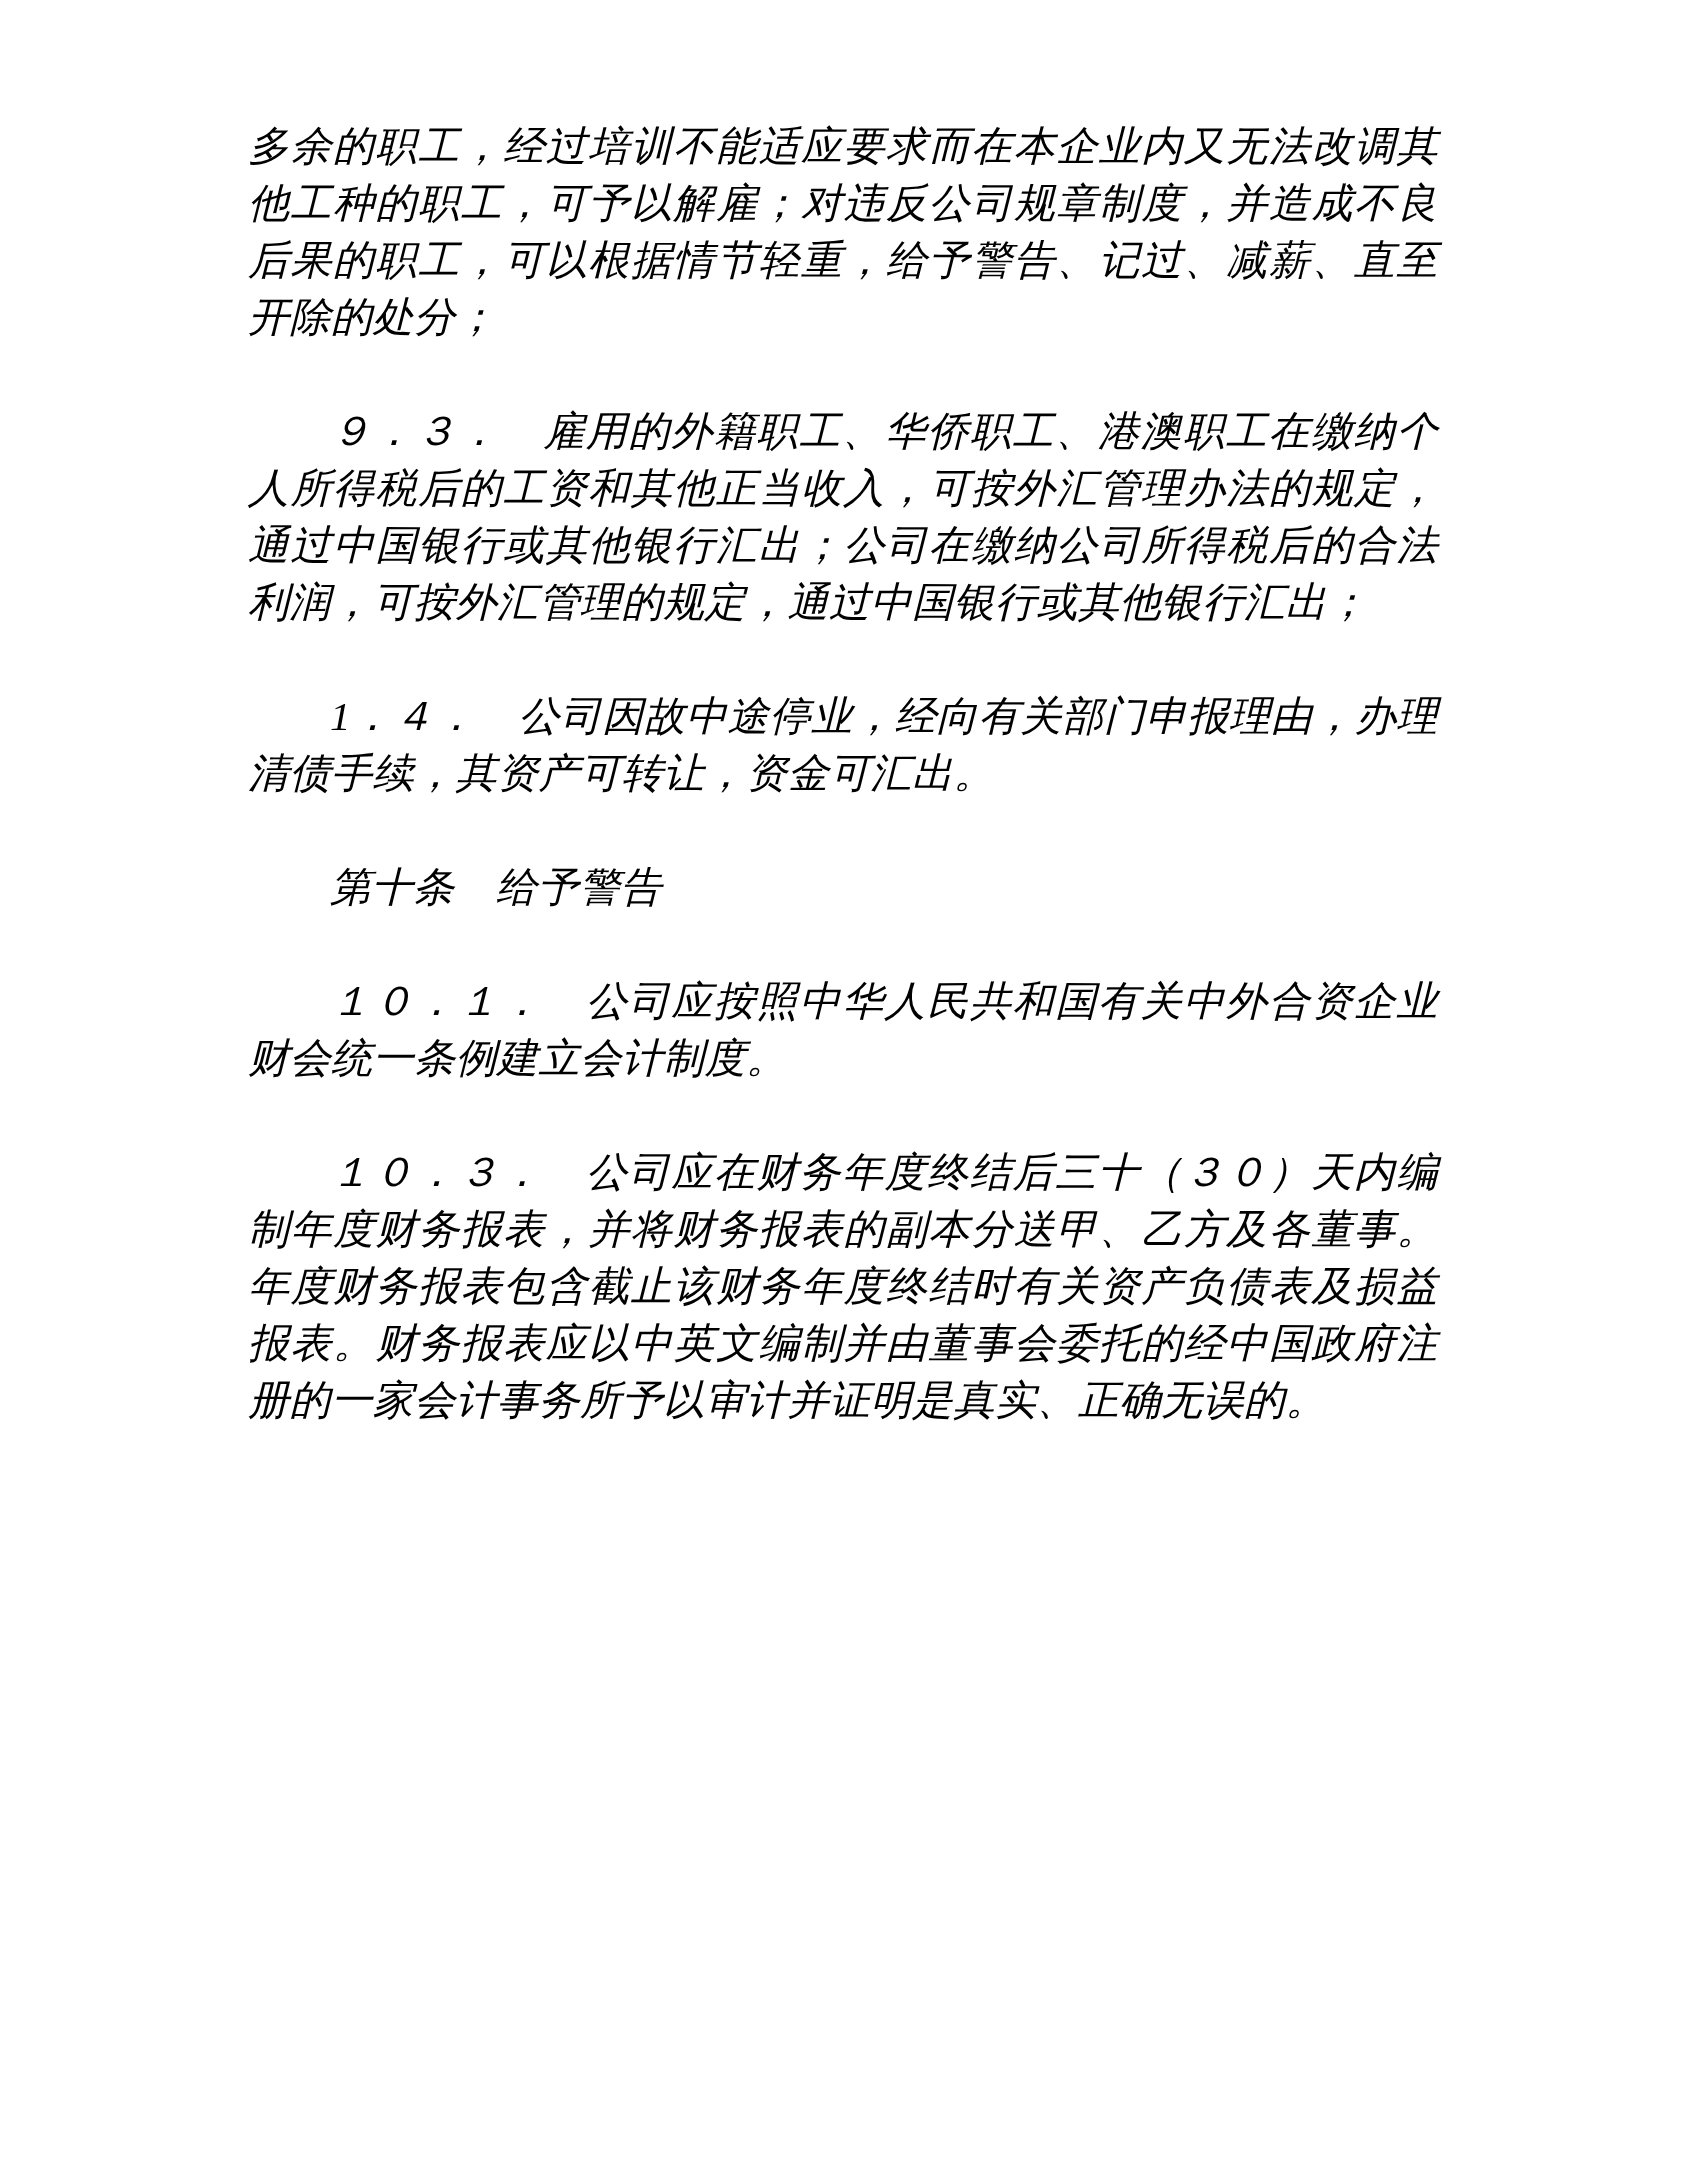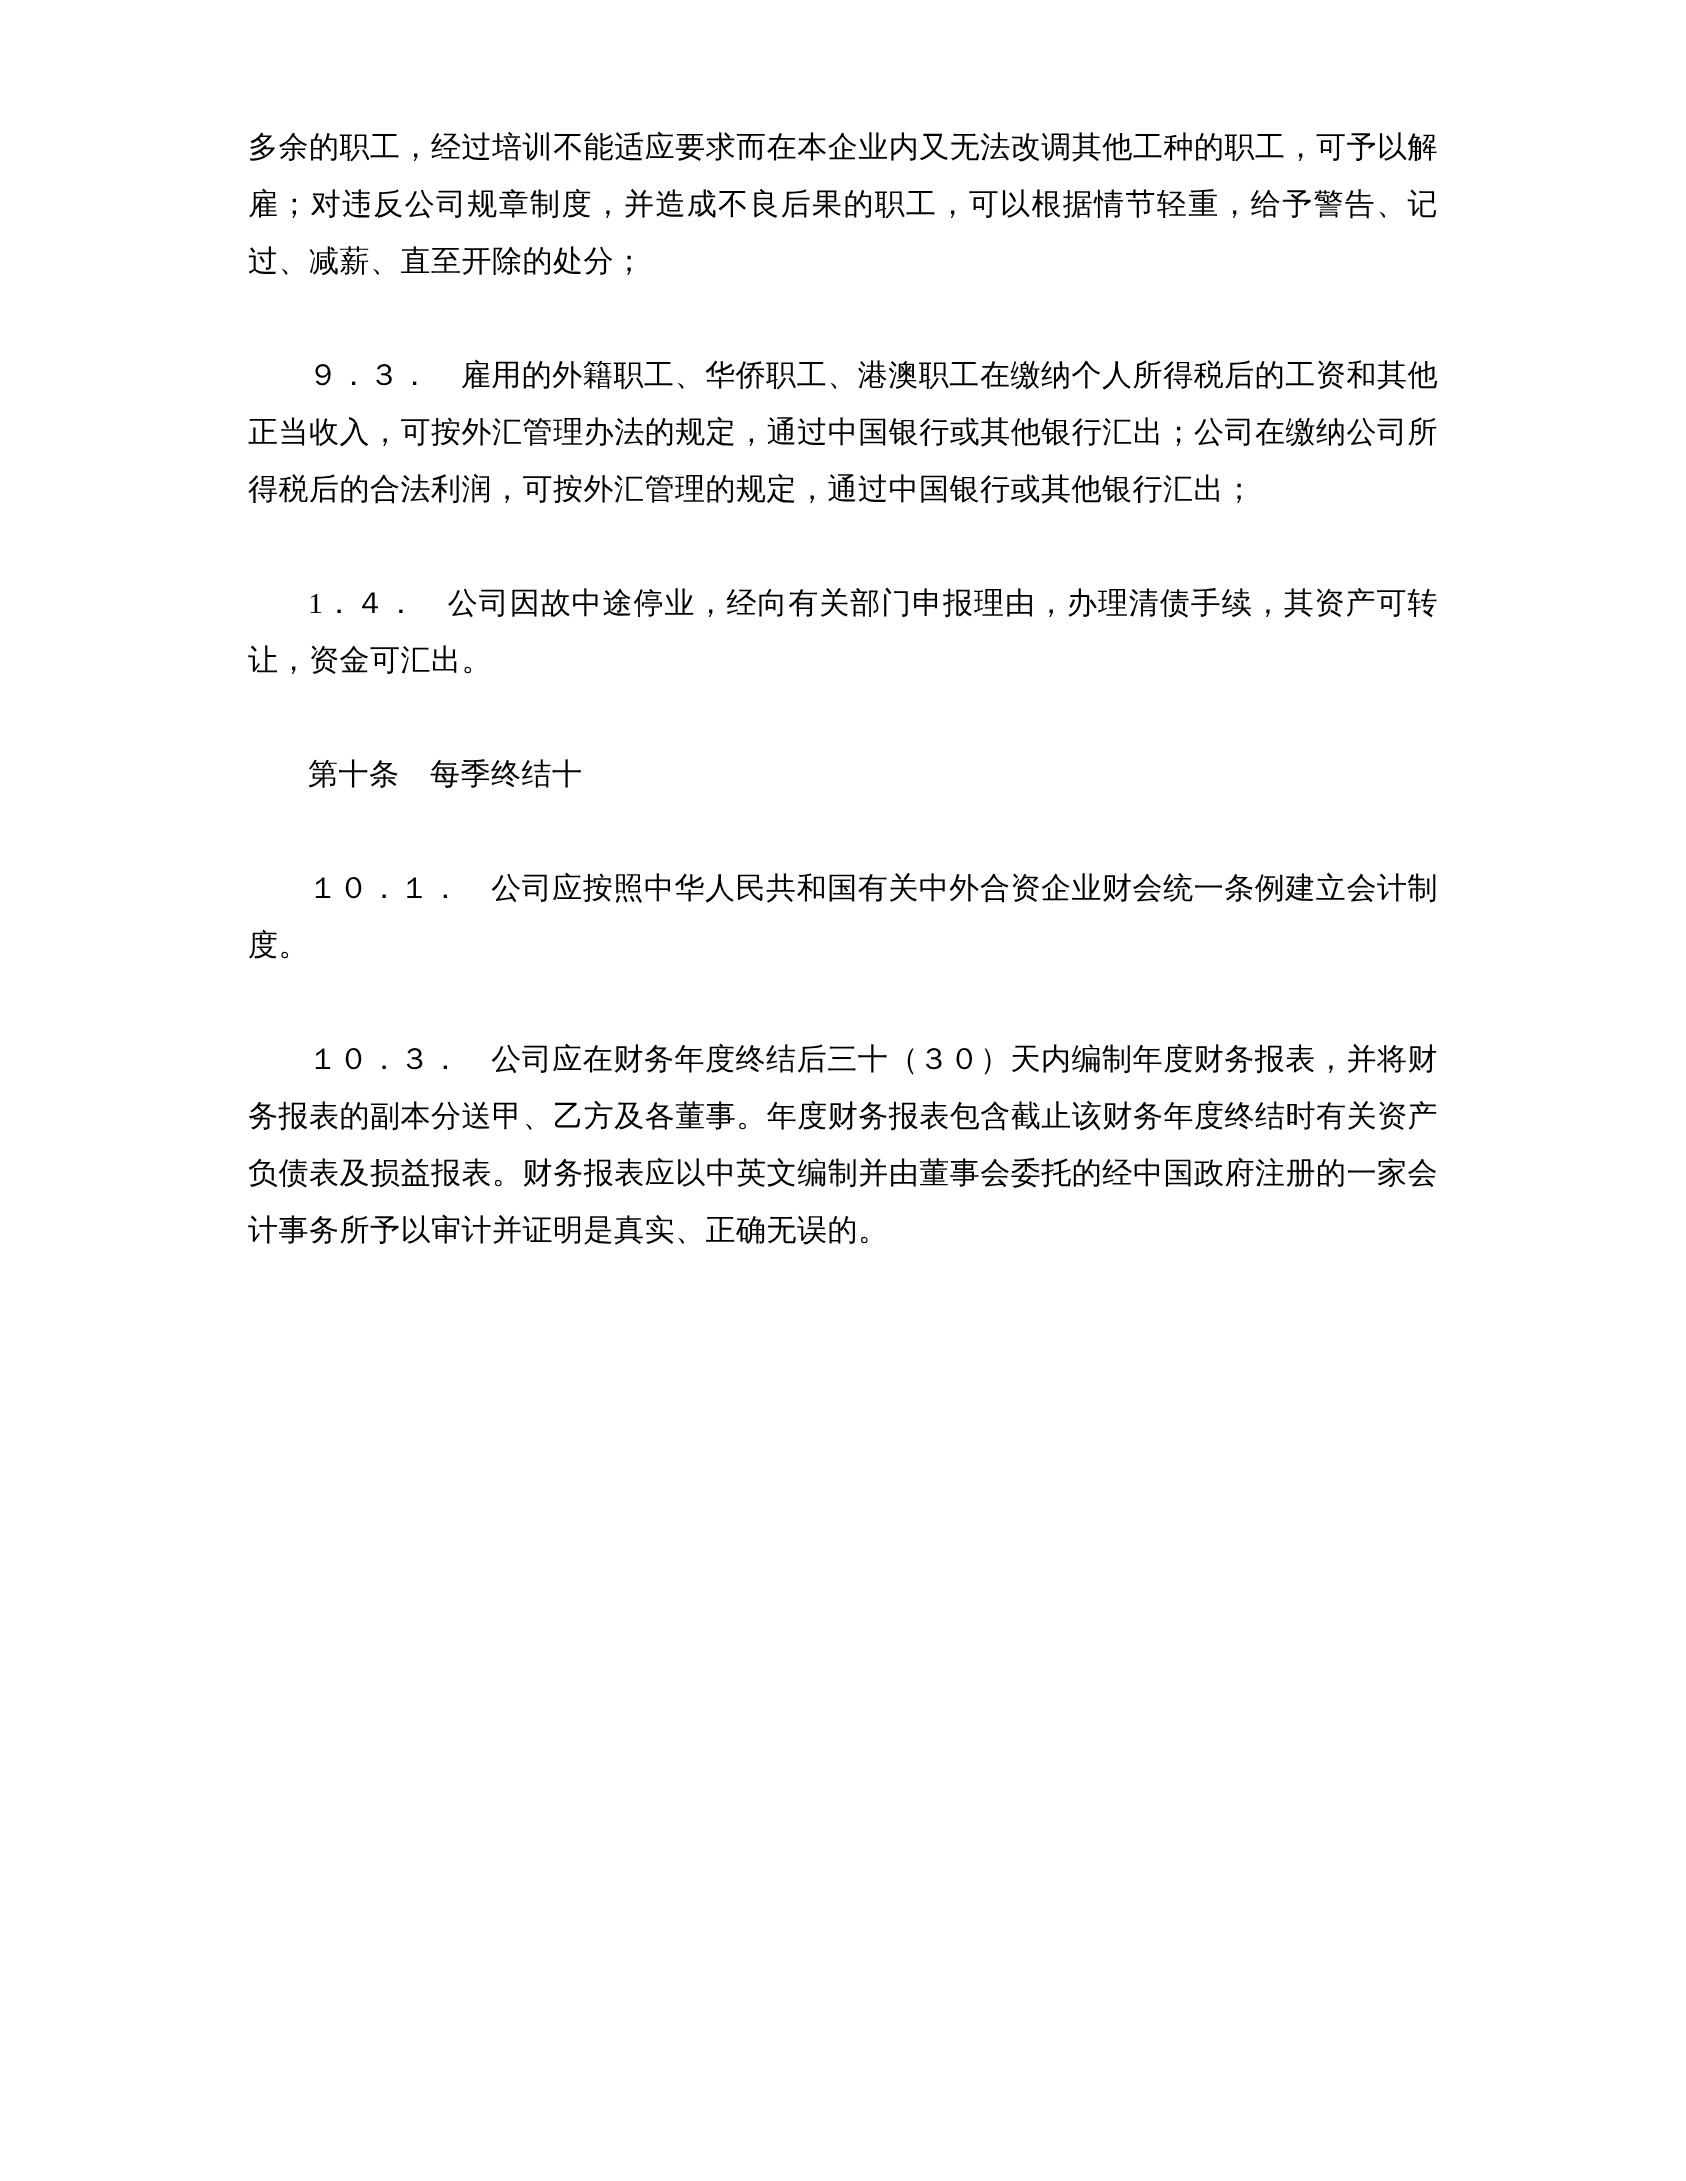--- a/index.html
+++ b/index.html
@@ -14,25 +14,26 @@
       background: #ffffff;
       overflow: hidden;
     }
     .content {
       position: absolute;
       left: 248px;
       top: 118px;
       width: 1190px;
       color: #000000;
       font-family: "Liberation Serif", "DejaVu Serif", serif;
-      font-size: 30px;
+      font-size: 41px;
       line-height: 57px;
       text-align: justify;
       text-justify: inter-ideograph;
       letter-spacing: 0.5px;
+      font-style: italic;
     }
     .content p {
       margin: 0;
       padding: 0;
     }
     .content p + p {
       margin-top: 57px;
     }
     .content p.indent {
       text-indent: 2em;
@@ -42,18 +43,18 @@
     }
   </style>
 </head>
 <body>
 
 <div class="page">
   <div class="content" id="doc-content">
       <p class="">多余的职工，经过培训不能适应要求而在本企业内又无法改调其他工种的职工，可予以解雇；对违反公司规章制度，并造成不良后果的职工，可以根据情节轻重，给予警告、记过、减薪、直至开除的处分；</p>
       <p class="indent">９．３．　雇用的外籍职工、华侨职工、港澳职工在缴纳个人所得税后的工资和其他正当收入，可按外汇管理办法的规定，通过中国银行或其他银行汇出；公司在缴纳公司所得税后的合法利润，可按外汇管理的规定，通过中国银行或其他银行汇出；</p>
       <p class="indent">1．４．　公司因故中途停业，经向有关部门申报理由，办理清债手续，其资产可转让，资金可汇出。</p>
-      <p class="indent heading">第十条　每季终结十</p>
+      <p class="indent heading">第十条　给予警告</p>
       <p class="indent">１０．１．　公司应按照中华人民共和国有关中外合资企业财会统一条例建立会计制度。</p>
       <p class="indent">１０．３．　公司应在财务年度终结后三十（３０）天内编制年度财务报表，并将财务报表的副本分送甲、乙方及各董事。年度财务报表包含截止该财务年度终结时有关资产负债表及损益报表。财务报表应以中英文编制并由董事会委托的经中国政府注册的一家会计事务所予以审计并证明是真实、正确无误的。</p>
     </div>
 </div>
 
 
 </body></html>

